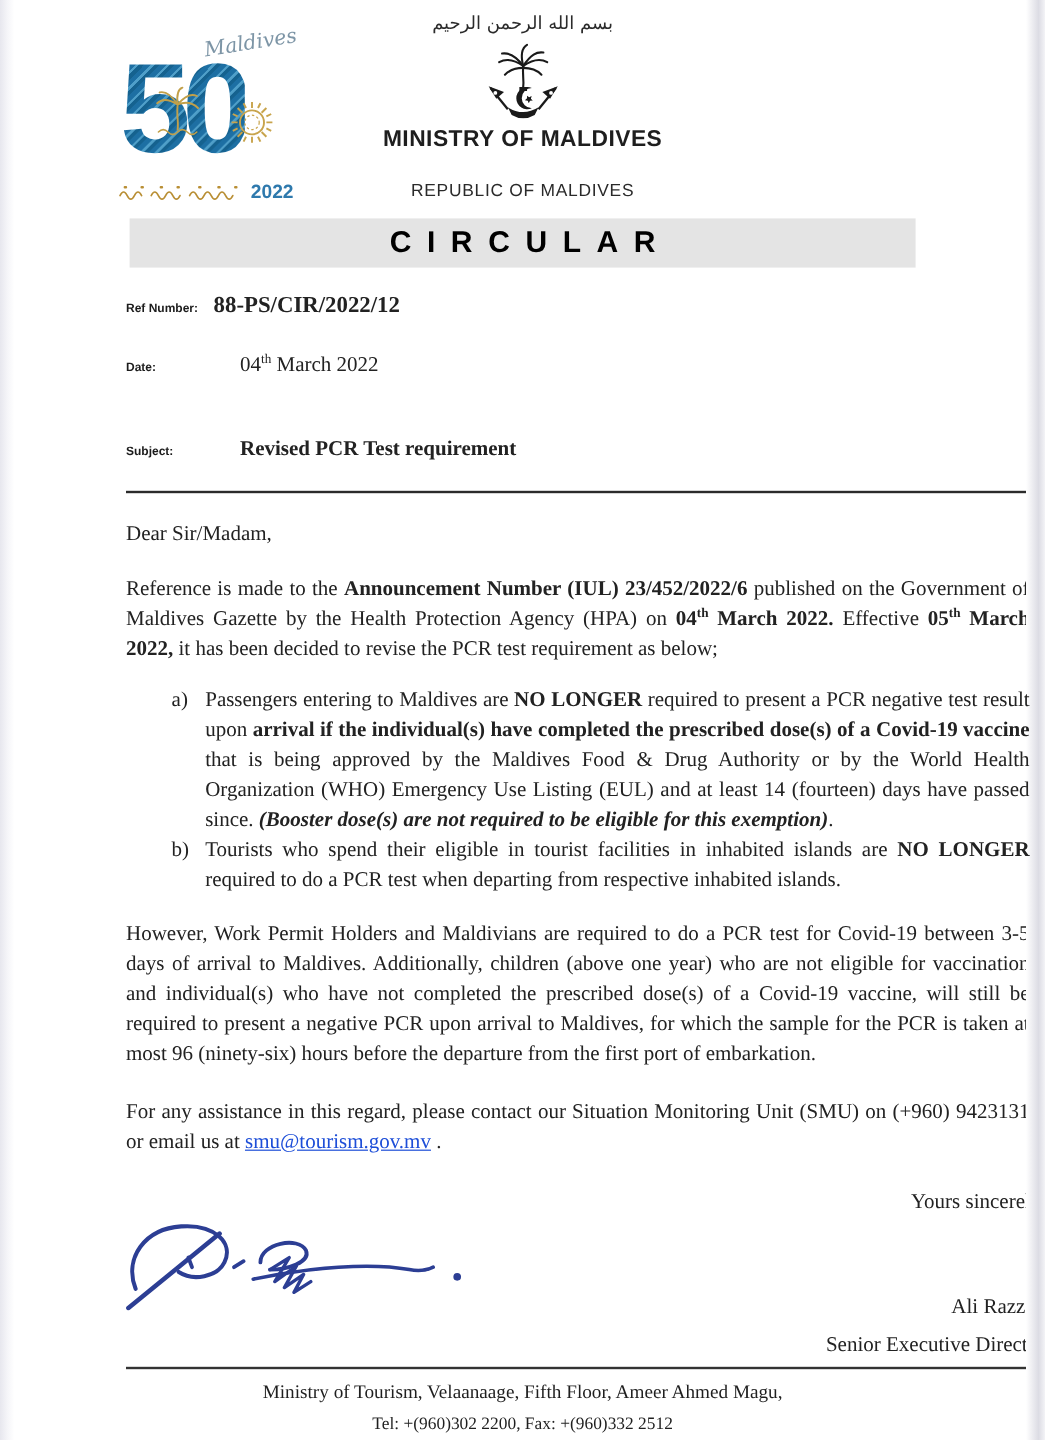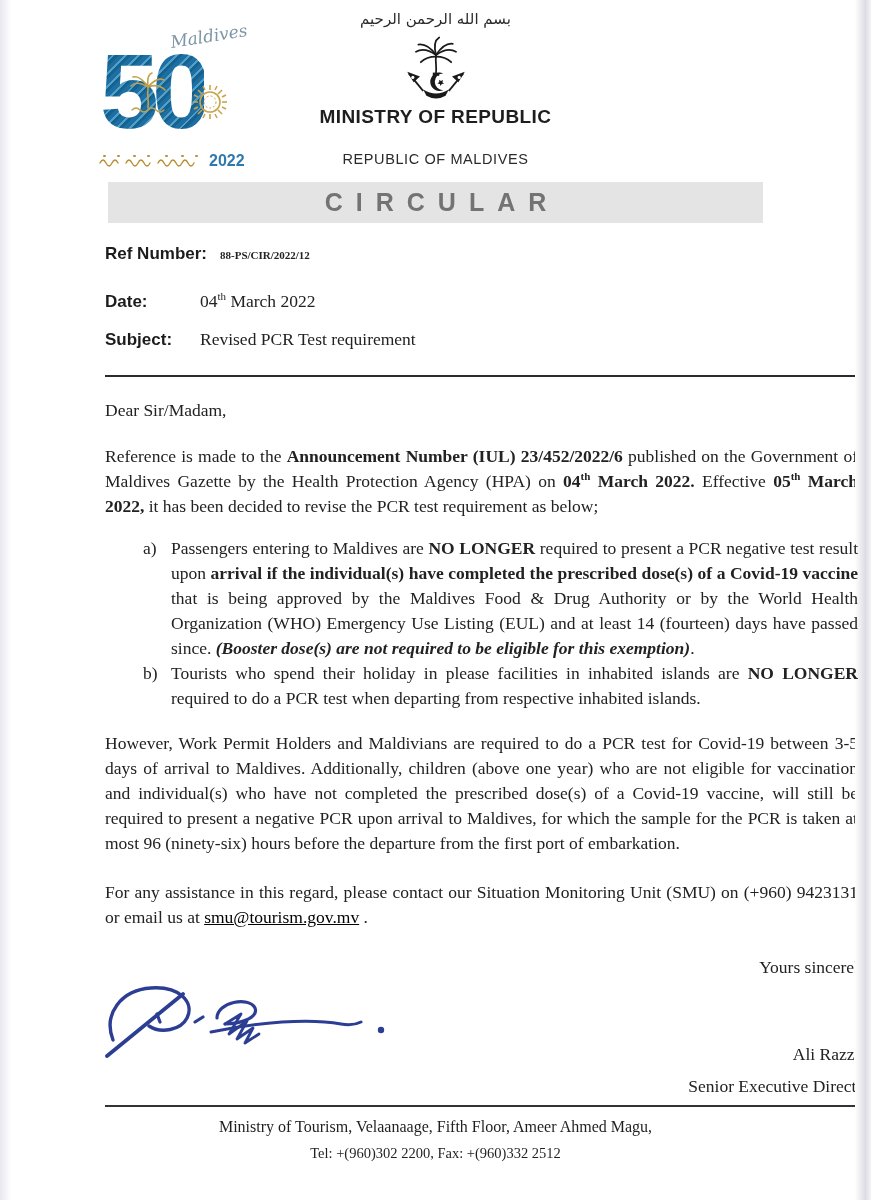--- a/index.html
+++ b/index.html
@@ -37,46 +37,46 @@
   .emblem{display:block;margin:7px auto 0 auto;}
   .ministry{font-family:"Liberation Sans",sans-serif;font-weight:bold;font-size:19px;
     color:#1e1e1e;letter-spacing:.4px;margin-top:7px;}
   .republic{font-family:"Liberation Sans",sans-serif;font-size:14.5px;color:#2a2a2a;
     letter-spacing:.6px;margin-top:23px;}
 
   
   .banner{margin:8px 0 0 108px;width:655px;height:41px;background:#e4e4e4;
     display:flex;align-items:center;justify-content:center;
     font-family:"Liberation Sans",sans-serif;font-weight:bold;font-size:25px;
-    color:#737373;letter-spacing:13px;text-indent:13px;}
+    color:#000000;letter-spacing:13px;text-indent:13px;}
 
   
   .ref-row{margin:21px 0 0 105px;}
-  .label{font-family:"Liberation Sans",sans-serif;font-weight:bold;font-size:17px;color:#1c1c1c;}
-  .ref-value{font-weight:bold;font-size:11px;margin-left:13px;}
+  .label{font-family:"Liberation Sans",sans-serif;font-weight:bold;font-size:10px;color:#1c1c1c;}
+  .ref-value{font-weight:bold;font-size:19px;margin-left:13px;}
   .meta{margin:27px 0 0 105px;}
   .meta-row{display:flex;align-items:baseline;}
   .meta-row + .meta-row{margin-top:17px;}
   .meta-label{width:95px;flex:0 0 95px;}
   .meta-value{font-size:17.5px;}
-  .meta-value.bold{font-weight:normal;}
+  .meta-value.bold{font-weight:bold;margin-top:32px;}
   .sep{margin:25px 0 0 105px;width:753px;border:none;border-top:2px solid #2b2b2b;height:0;}
 
   
   .letter{margin:21px 0 0 105px;width:753px;font-size:17.5px;line-height:25px;}
   .salutation{margin:0 0 21px 0;}
   .para{text-align:justify;margin:0;}
   .para1{margin-bottom:17px;}
   .list{margin:0;padding:0;list-style:none;}
   .list-item{position:relative;padding-left:66px;text-align:justify;}
   .list-marker{position:absolute;left:38px;top:0;}
   .para2{margin-top:20px;}
   .para3{margin-top:24px;}
   sup{font-size:11px;vertical-align:super;line-height:0;}
-  .doc-link{color:#000000;text-decoration:underline;}
+  .doc-link{color:#1d4ed8;text-decoration:underline;}
 
   
   .closing{margin:27px 0 0 105px;font-size:17.5px;text-align:right;}
   .signature{margin:2px 0 0 -6px;display:block;}
   .sig-name{margin-top:-14px;}
   .sig-title{margin-top:11px;}
 
   
   .footer{margin-top:7px;}
   .footer-rule{margin-left:105px;width:753px;border:none;border-top:2.5px solid #333;height:0;}
@@ -161,21 +161,21 @@
         <path d="M44 70 L26 48" stroke="#1a1a1a" stroke-width="2.4"></path>
         <path d="M24 46 l16 6 l-8 7 Z" fill="#1a1a1a"></path>
         <circle cx="31" cy="53" r="2" fill="#fff"></circle>
         <path d="M76 70 L94 48" stroke="#1a1a1a" stroke-width="2.4"></path>
         <path d="M96 46 l-16 6 l8 7 Z" fill="#1a1a1a"></path>
         <circle cx="89" cy="53" r="2" fill="#fff"></circle>
       </g>
       <path d="M44 68 Q60 78 76 68 L72 76 Q60 83 48 76 Z" fill="#1a1a1a"></path>
       <path d="M56 47 h8 v4 h-8 Z" fill="#1a1a1a"></path>
     </svg>
-    <div class="ministry">MINISTRY OF REPUBLIC</div>
+    <div class="ministry">MINISTRY OF MALDIVES</div>
     <div class="republic">REPUBLIC OF MALDIVES</div>
   </div>
 </div>
 
 <div class="banner">CIRCULAR</div>
 
 <div class="ref-row">
   <span class="label">Ref Number:</span><span class="ref-value">88-PS/CIR/2022/12</span>
 </div>
 
@@ -197,21 +197,21 @@
 
   <p class="para para1"><span>Reference is made to the </span><span style="font-weight: bold;">Announcement Number (IUL) 23/452/2022/6</span><span> published on the Government of Maldives Gazette by the Health Protection Agency (HPA) on </span><span style="font-weight: bold;">04</span><sup style="font-weight: bold;">th</sup><span style="font-weight: bold;"> March 2022.</span><span> Effective </span><span style="font-weight: bold;">05</span><sup style="font-weight: bold;">th</sup><span style="font-weight: bold;"> March 2022,</span><span> it has been decided to revise the PCR test requirement as below;</span></p>
 
   <ul class="list">
     <li class="list-item">
       <span class="list-marker">a)</span>
       <span><span>Passengers entering to Maldives are </span><span style="font-weight: bold;">NO LONGER</span><span> required to present a PCR negative test result upon </span><span style="font-weight: bold;">arrival if the individual(s) have completed the prescribed dose(s) of a Covid-19 vaccine</span><span> that is being approved by the Maldives Food &amp; Drug Authority or by the World Health Organization (WHO) Emergency Use Listing (EUL) and at least 14 (fourteen) days have passed since. </span><span style="font-weight: bold; font-style: italic;">(Booster dose(s) are not required to be eligible for this exemption)</span><span>.</span></span>
     </li>
     <li class="list-item">
       <span class="list-marker">b)</span>
-      <span><span>Tourists who spend their holiday in please facilities in inhabited islands are </span><span style="font-weight: bold;">NO LONGER</span><span> required to do a PCR test when departing from respective inhabited islands.</span></span>
+      <span><span>Tourists who spend their eligible in tourist facilities in inhabited islands are </span><span style="font-weight: bold;">NO LONGER</span><span> required to do a PCR test when departing from respective inhabited islands.</span></span>
     </li>
   </ul>
 
   <p class="para para2"><span>However, Work Permit Holders and Maldivians are required to do a PCR test for Covid-19 between 3-5 days of arrival to Maldives. Additionally, children (above one year) who are not eligible for vaccination and individual(s) who have not completed the prescribed dose(s) of a Covid-19 vaccine, will still be required to present a negative PCR upon arrival to Maldives, for which the sample for the PCR is taken at most 96 (ninety-six) hours before the departure from the first port of embarkation.</span></p>
 
   <p class="para para3"><span>For any assistance in this regard, please contact our Situation Monitoring Unit (SMU) on (+960) 9423131 or email us at </span><a class="doc-link" href="#">smu@tourism.gov.mv</a><span> .</span></p>
 </div>
 
 <div class="closing">
   <div>Yours sincerely,</div>

